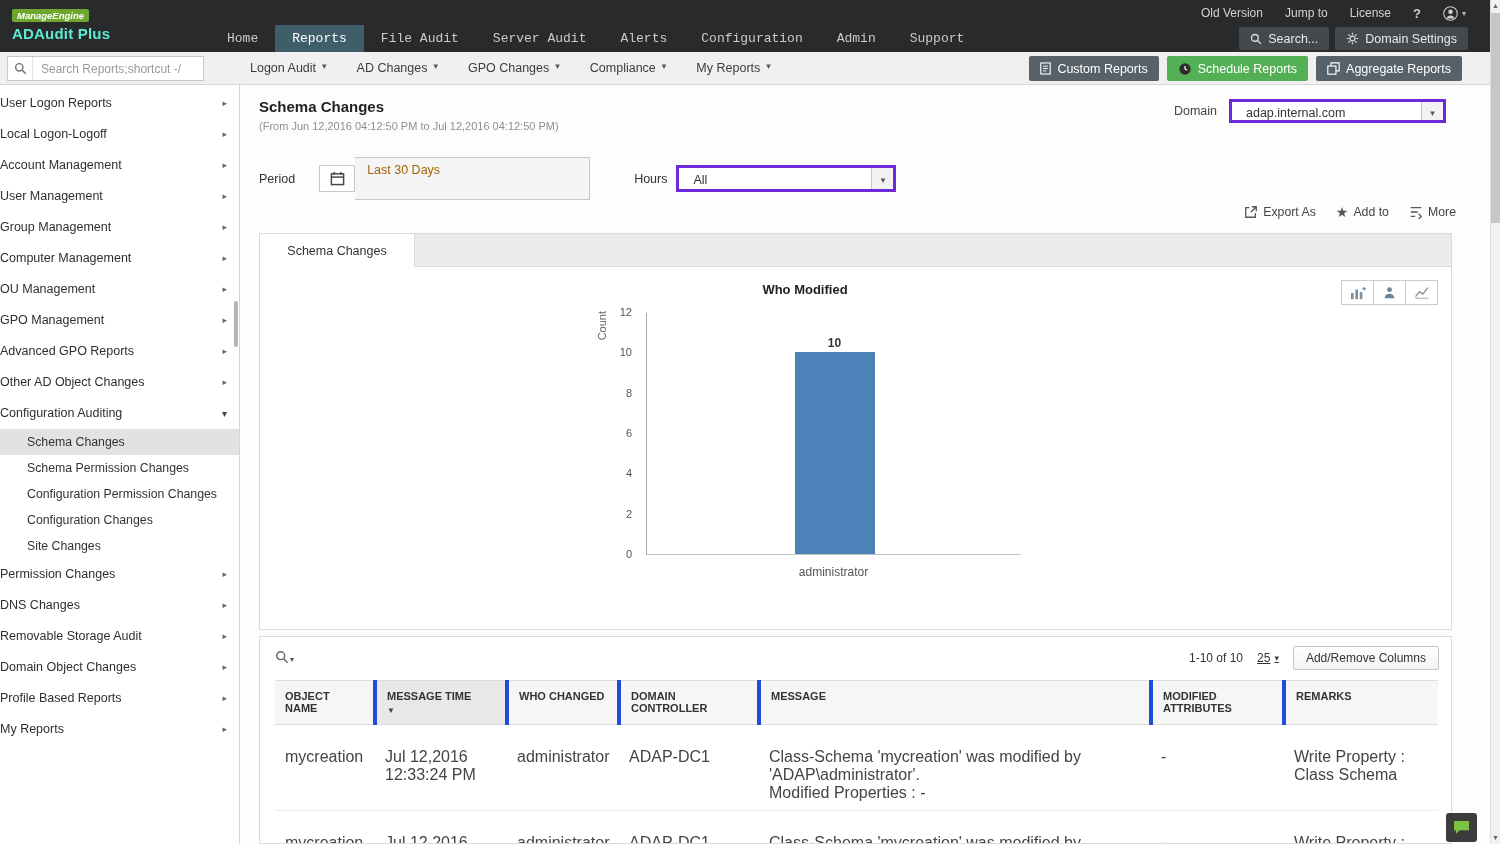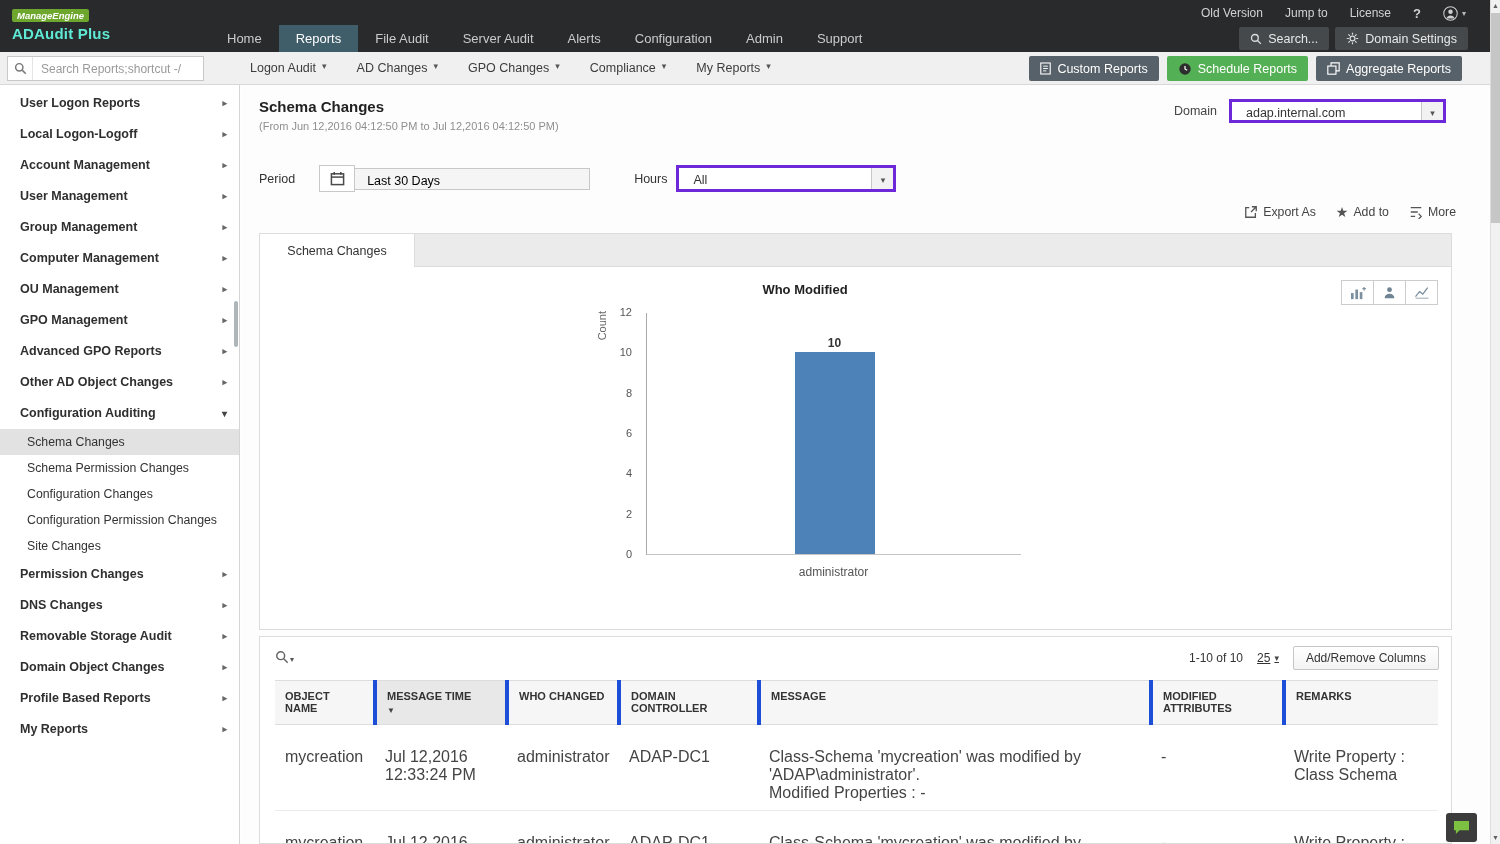--- a/index.html
+++ b/index.html
@@ -9,21 +9,21 @@
 
   
   .topbar { position:absolute; left:0; top:0; width:100%; height:52px; background:#282a2b; }
   .logo { position:absolute; left:12px; top:5px; }
   .logo-brand { display:inline-block; background:#6ea72d; color:#fff; font-size:9.5px; font-weight:bold; font-style:italic; padding:1px 5px; border-radius:2px; }
   .logo-product { display:block; color:#5eead4; font-size:15px; font-weight:bold; margin-top:2px; letter-spacing:.2px; }
   .utility { position:absolute; right:34px; top:0; height:26px; display:flex; align-items:center; gap:22px; color:#d2d2d2; font-size:12px; }
   .utility > span { cursor:pointer; display:flex; align-items:center; gap:4px; }
   .help-q { font-weight:bold; font-size:13px; }
   .u-caret { font-size:8px; color:#bbb; }
-  .mainnav { position:absolute; left:210px; bottom:0; height:27px; display:flex; }
+  .mainnav { position:absolute; left:210px; bottom:0; height:27px; display:flex;font-family:Liberation Mono, monospace; }
   .navitem { color:#cbcbcb; font-size:13px; line-height:27px; padding:0 17px; cursor:pointer; }
   .navitem.active { background:#3f5e6a; color:#fff; }
   .nav-actions { position:absolute; right:32px; bottom:2px; display:flex; gap:6px; }
   .nav-btn { background:#45494c; color:#e8e8e8; font-size:12.5px; height:23px; padding:0 11px; border-radius:2px; display:flex; align-items:center; gap:6px; cursor:pointer; }
 
   
   .toolbar { position:absolute; top:52px; left:0; width:100%; height:33px; background:#f0f0f0; border-bottom:1px solid #d8d8d8; }
   .searchbox { position:absolute; left:7px; top:4px; display:flex; height:25px; border:1px solid #c8c8c8; background:#fff; }
   .sb-icon { width:25px; display:flex; align-items:center; justify-content:center; border-right:1px solid #e4e4e4; }
   .searchbox input { border:0; outline:0; width:170px; font-size:12px; padding:8px 8px; font-family:inherit; color:#555; background:#fff; }
@@ -31,40 +31,40 @@
   .menus { position:absolute; left:250px; top:0; height:32px; display:flex; align-items:center; gap:30px; }
   .menu { font-size:12.5px; color:#3c3c3c; display:flex; gap:6px; cursor:pointer; }
   .menu i { font-style:normal; font-size:9px; color:#555; }
   .toolbar-actions { position:absolute; right:38px; top:4px; display:flex; gap:8px; }
   .tb-btn { height:25px; display:flex; align-items:center; gap:6px; padding:0 11px; border-radius:2px; font-size:12.5px; color:#fff; cursor:pointer; }
   .tb-btn.dark { background:#576169; }
   .tb-btn.green { background:#54b054; }
 
   
   .sidebar { position:absolute; left:0; top:85px; width:240px; bottom:0; background:#fff; border-right:1px solid #d5d5d5; padding-top:3px; }
-  .sb-item { position:relative; height:31px; line-height:31px; padding:0 20px; font-size:12.5px; font-weight:bold; color:#2f2f2f; cursor:pointer; white-space:nowrap; }
+  .sb-item { position:relative; height:31px; line-height:31px; padding:0 0; font-size:12.5px; font-weight:normal; color:#2f2f2f; cursor:pointer; white-space:nowrap; }
   .sb-chev { position:absolute; right:12px; top:0; font-size:9px; color:#666; }
   .sb-chev.down { font-size:10px; color:#444; }
   .sb-sub { height:26px; line-height:26px; padding-left:27px; font-size:12.3px; color:#333; cursor:pointer; white-space:nowrap; }
   .sb-sub.selected { background:#e2e2e2; }
   .sb-scroll-thumb { position:absolute; right:1px; top:216px; width:4px; height:46px; background:#aeb6ba; border-radius:2px; }
 
   
   .content { position:absolute; left:241px; top:85px; right:10px; bottom:0; background:#fdfdfd; }
   .page-title { position:absolute; left:18px; top:13px; margin:0; font-size:15px; color:#222; font-weight:bold; }
   .daterange { position:absolute; left:18px; top:35px; font-size:11px; color:#8f8f8f; }
   .domain-picker { position:absolute; top:14px; right:44px; display:flex; align-items:center; gap:12px; }
   .domain-picker label { font-size:12.5px; color:#444; }
   .select { width:217px; height:24px; background:#fff; border:3px solid #6d28d9; position:relative; font-size:12.5px; color:#333; line-height:22px; padding-left:14px; cursor:pointer; }
   .sel-arrow { position:absolute; right:0; top:0; width:22px; height:100%; border-left:1px solid #c6c6c6; background:#f2f2f2; text-align:center; font-size:9px; color:#555; line-height:22px; }
 
   .filter-row { position:absolute; left:18px; top:80px; height:27px; display:flex; align-items:center; }
   .flabel { font-size:12.5px; color:#333; }
   .cal-btn { margin-left:24px; width:36px; height:27px; border:1px solid #c8c8c8; background:#fff; display:flex; align-items:center; justify-content:center; cursor:pointer; }
-  .period-input { width:235px; height:22px; border:1px solid #c8c8c8; border-left:0; background:#f5f5f5; color:#000000; font-size:12.5px; line-height:25px; padding-left:12px; cursor:pointer; }
+  .period-input { width:235px; height:43px; border:1px solid #c8c8c8; border-left:0; background:#f5f5f5; color:#a16207; font-size:12.5px; line-height:25px; padding-left:12px; cursor:pointer; }
   .flabel.hours { margin-left:44px; }
   .hours-select { margin-left:9px; width:220px; height:27px; line-height:25px; }
   .hours-select .sel-arrow { line-height:25px; }
 
   .actions-row { position:absolute; top:120px; right:34px; display:flex; gap:20px; align-items:center; }
   .action { display:flex; align-items:center; gap:5px; font-size:12.3px; color:#444; cursor:pointer; }
   .star { color:#555; font-size:14px; line-height:12px; }
 
   .tabbar { position:absolute; left:18px; right:38px; top:148px; height:34px; background:#ebebeb; border:1px solid #dcdcdc; }
   .tab.active { position:absolute; left:0; top:0; bottom:-1px; width:155px; background:#fff; border-right:1px solid #dcdcdc; display:flex; align-items:center; justify-content:center; font-size:12.5px; color:#333; z-index:2; cursor:pointer; }
@@ -222,22 +222,22 @@
     <div class="sb-item"><span>User Management</span><span class="sb-chev">▸</span></div>
     <div class="sb-item"><span>Group Management</span><span class="sb-chev">▸</span></div>
     <div class="sb-item"><span>Computer Management</span><span class="sb-chev">▸</span></div>
     <div class="sb-item"><span>OU Management</span><span class="sb-chev">▸</span></div>
     <div class="sb-item"><span>GPO Management</span><span class="sb-chev">▸</span></div>
     <div class="sb-item"><span>Advanced GPO Reports</span><span class="sb-chev">▸</span></div>
     <div class="sb-item"><span>Other AD Object Changes</span><span class="sb-chev">▸</span></div>
     <div class="sb-item"><span>Configuration Auditing</span><span class="sb-chev down">▾</span></div>
     <div class="sb-sub selected">Schema Changes</div>
     <div class="sb-sub">Schema Permission Changes</div>
+    <div class="sb-sub">Configuration Permission Changes</div>
     <div class="sb-sub">Configuration Changes</div>
-    <div class="sb-sub">Configuration Permission Changes</div>
     <div class="sb-sub">Site Changes</div>
     <div class="sb-item"><span>Permission Changes</span><span class="sb-chev">▸</span></div>
     <div class="sb-item"><span>DNS Changes</span><span class="sb-chev">▸</span></div>
     <div class="sb-item"><span>Removable Storage Audit</span><span class="sb-chev">▸</span></div>
     <div class="sb-item"><span>Domain Object Changes</span><span class="sb-chev">▸</span></div>
     <div class="sb-item"><span>Profile Based Reports</span><span class="sb-chev">▸</span></div>
     <div class="sb-item"><span>My Reports</span><span class="sb-chev">▸</span></div>
     <div class="sb-scroll-thumb"></div>
   </aside>
 

